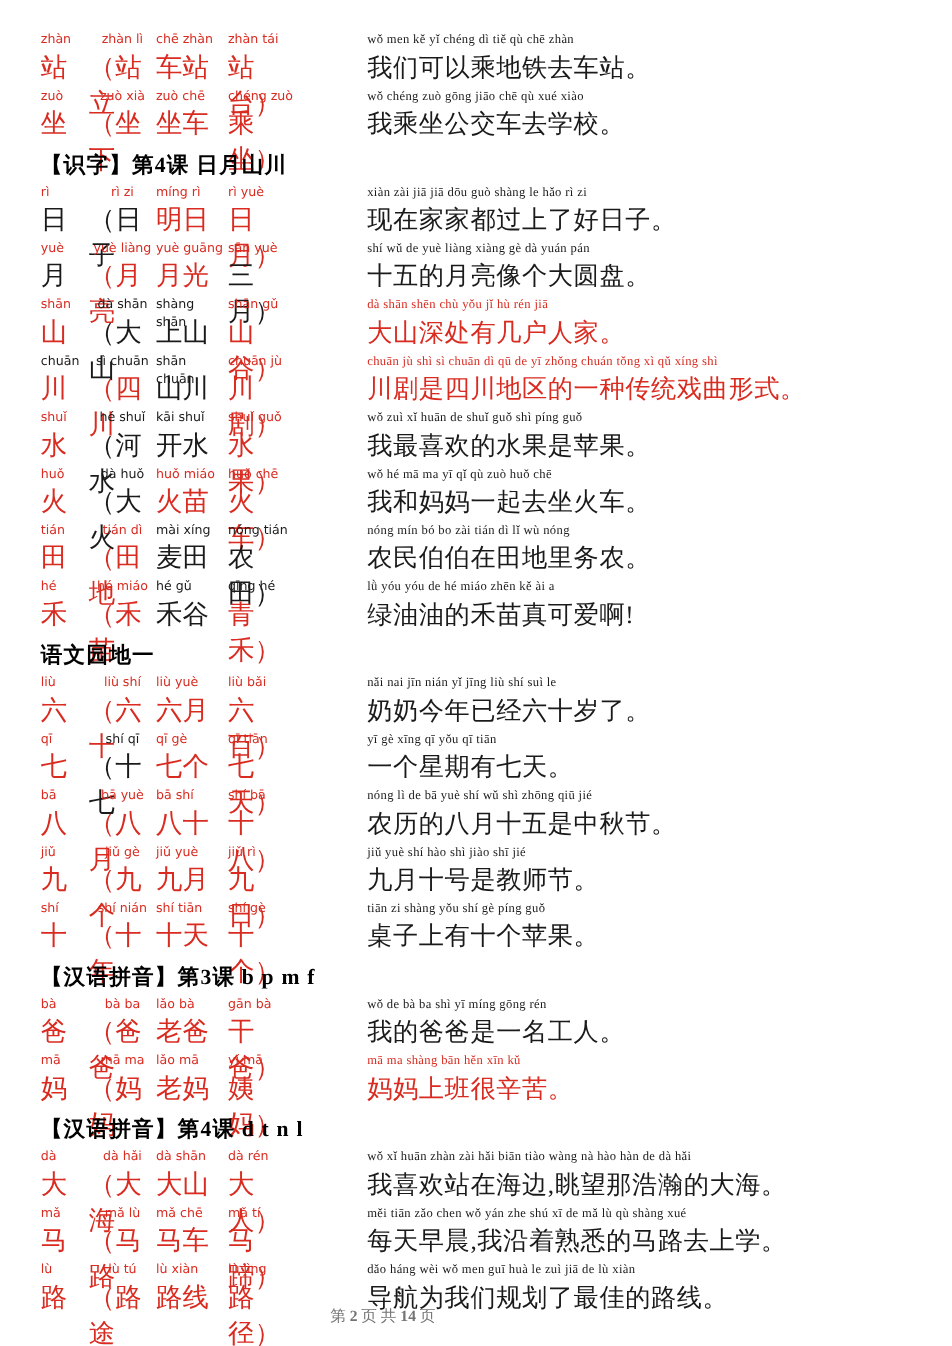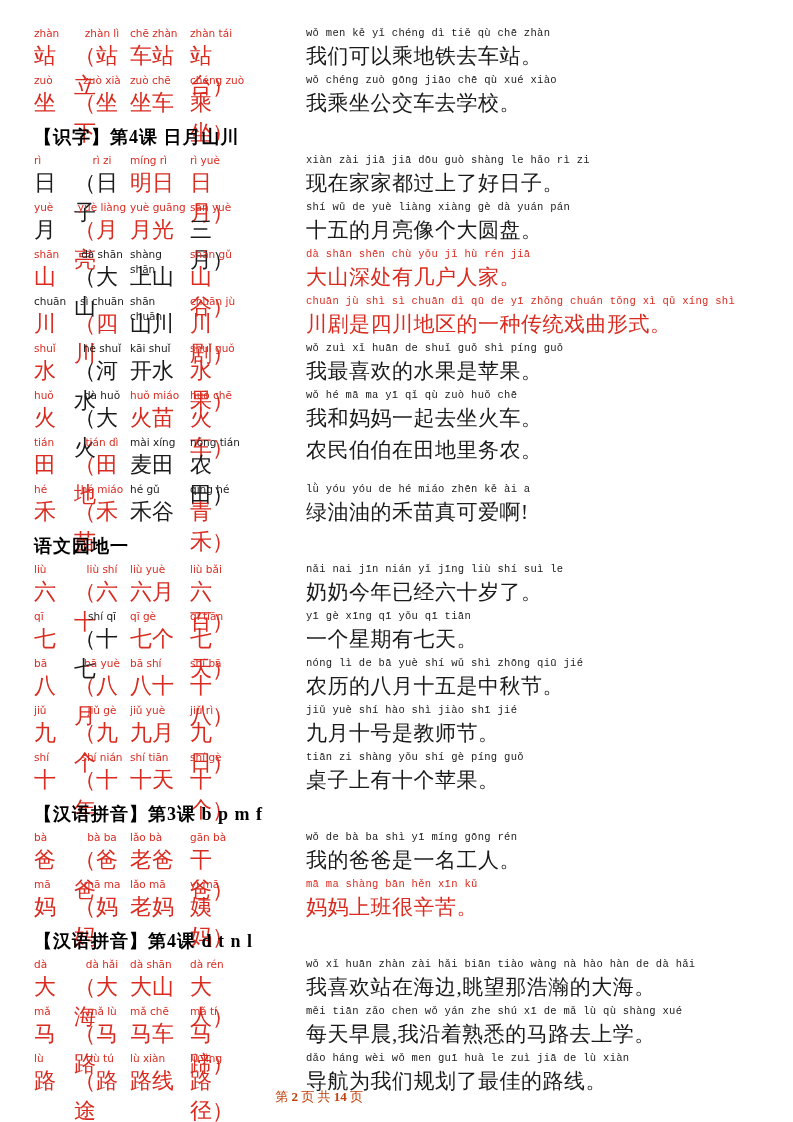--- a/index.html
+++ b/index.html
@@ -66,41 +66,41 @@
     height:30px;
     line-height:30px;
   }
   .hzleft .c1{width:40px;}
   .hzleft .c2{width:56px;}
   .hzleft .c3{width:60px;}
   .hzleft .c4{width:60px;}
 
   
   .pyright{
-    font-family:Liberation Mono, monospace;
+    font-family:Liberation Serif, serif;
     font-size:10.5px;
     height:15px;
     line-height:15px;
     white-space:nowrap;
     letter-spacing:0.3px;
   }
   .hzright{
     font-size:21px;
     height:30px;
     line-height:30px;
     white-space:nowrap;
     letter-spacing:0.5px;
   }
 
   .footer{
     position:absolute;
     left:0;right:0;bottom:16px;
     text-align:center;
     font-size:13px;
-    color:#c2410c;
+    color:#737373;
     font-family:"Liberation Serif", serif;
   }
   .footer .num{font-weight:700;}
 </style>
 </head>
 <body>
 
 <div class="page">
 
   <div class="row">
@@ -282,20 +282,21 @@
         <span class="p4 k">nóng tián</span>
       </div>
       <div class="hzleft">
         <span class="c1 r">田</span>
         <span class="c2 r">（田地</span>
         <span class="c3 k">麦田</span>
         <span class="c4 k">农田）</span>
       </div>
     </div>
     <div class="col-right">
+      <div class="pyright k">nóng mín bó bo zài tián dì lǐ wù nóng</div>
       <div class="hzright k">农民伯伯在田地里务农。</div>
     </div>
   </div>
 
   <div class="row">
     <div class="col-left">
       <div class="pyleft">
         <span class="p1 r">hé</span>
         <span class="p2 r">hé miáo</span>
         <span class="p3 k">hé gǔ</span>

